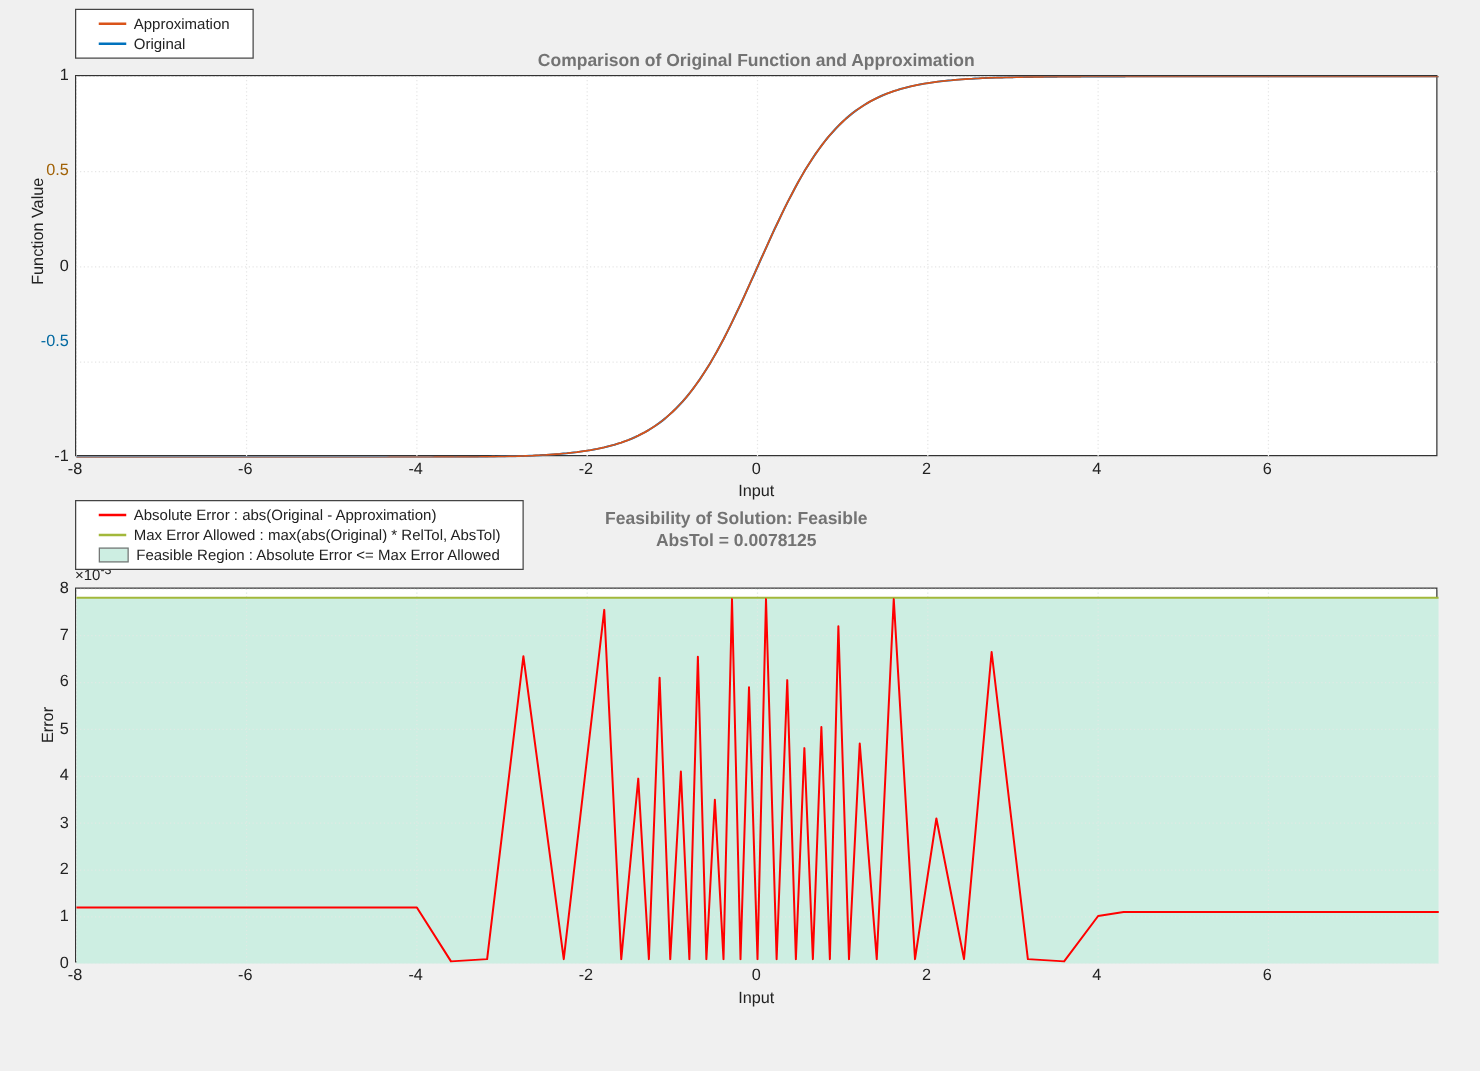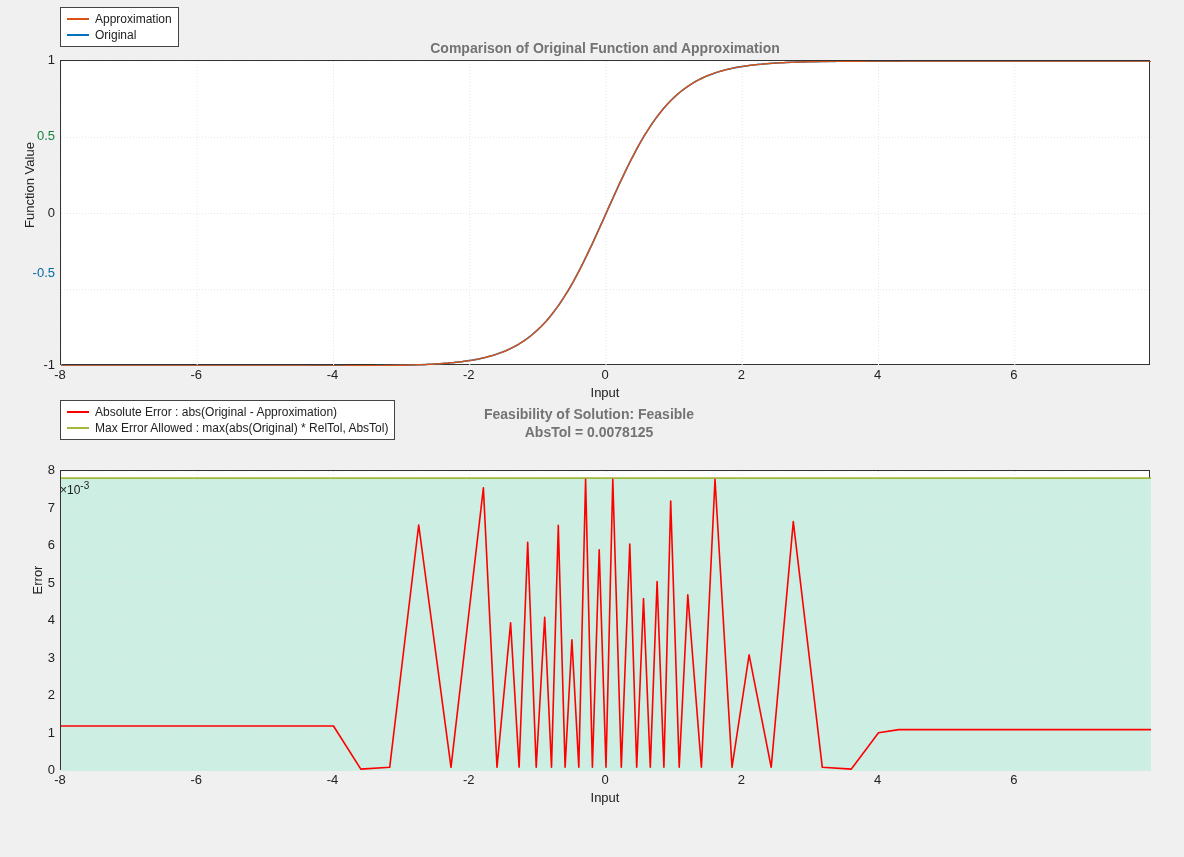--- a/index.html
+++ b/index.html
@@ -1,20 +1,20 @@
 <!DOCTYPE html>
 <html><head>
 <meta charset="utf-8">
 <style>
   html,body{margin:0;padding:0;width:1184px;height:857px;background:#f0f0f0;font-family:Helvetica,Arial,sans-serif;font-size:12px;color:#222;overflow:hidden}
   .figure{position:relative;width:1184px;height:857px}
   .axes{position:absolute;background:#fff;border:1px solid #333;box-sizing:border-box}
   .axis-label{position:absolute;font-size:13px;color:#222;text-align:center}
   .title{position:absolute;font-size:14px;font-weight:bold;color:#737373;text-align:center;width:100%}
-  .legend{position:absolute;background:#fff;border:1px solid #444;padding:3px 6px;font-size:12px;line-height:16px}
+  .legend{position:absolute;background:#fff;border:1px solid #444;padding:3px 18px;font-size:12px;line-height:16px}
   .legend .row{display:flex;align-items:center;gap:6px;white-space:nowrap}
   .legend .sw{display:inline-block;width:22px;height:2px}
   .legend .swbox{display:inline-block;width:22px;height:10px;border:1px solid #777}
   .exp{position:absolute;font-size:12px;color:#222}
   svg{display:block}
 </style>
 </head>
 <body>
 
 <div class="figure">
@@ -78,49 +78,53 @@
         <line x1="0" y1="187.5" x2="1090" y2="187.5" stroke="#dfeae4" stroke-width="1" stroke-dasharray="1 2"></line>
         <line x1="0" y1="150" x2="1090" y2="150" stroke="#dfeae4" stroke-width="1" stroke-dasharray="1 2"></line>
         <line x1="0" y1="112.5" x2="1090" y2="112.5" stroke="#dfeae4" stroke-width="1" stroke-dasharray="1 2"></line>
         <line x1="0" y1="75" x2="1090" y2="75" stroke="#dfeae4" stroke-width="1" stroke-dasharray="1 2"></line>
         <line x1="0" y1="37.5" x2="1090" y2="37.5" stroke="#dfeae4" stroke-width="1" stroke-dasharray="1 2"></line>
         <line x1="0" y1="0" x2="1090" y2="0" stroke="#dfeae4" stroke-width="1" stroke-dasharray="1 2"></line>
         <line x1="0" y1="7.125" x2="1090" y2="7.125" stroke="#a2b83b" stroke-width="1.6"></line>
         <path d="M0.0 255.0 L17.0 255.0 L34.1 255.0 L51.1 255.0 L68.1 255.0 L85.2 255.0 L102.2 255.0 L119.2 255.0 L136.3 255.0 L153.3 255.0 L170.3 255.0 L187.3 255.0 L204.4 255.0 L221.4 255.0 L238.4 255.0 L255.5 255.0 L272.5 255.0 L299.8 298.1 L328.7 296.3 L357.7 54.0 L390.0 296.3 L422.4 16.9 L436.0 296.3 L449.6 151.9 L458.1 296.3 L466.7 71.2 L475.2 296.3 L483.7 146.2 L490.5 296.3 L497.3 54.4 L504.1 296.3 L510.9 168.8 L517.8 296.3 L524.6 8.3 L531.4 296.3 L538.2 78.8 L545.0 296.3 L551.8 8.3 L560.3 296.3 L568.8 73.1 L575.7 296.3 L582.5 127.5 L589.3 296.3 L596.1 110.6 L602.9 296.3 L609.7 30.0 L618.2 296.3 L626.8 123.8 L640.4 296.3 L654.0 8.3 L671.0 296.3 L688.1 183.8 L710.2 296.3 L732.3 50.6 L761.3 296.3 L790.3 298.1 L817.5 261.8 L837.9 258.6 L858.4 258.6 L878.8 258.6 L899.3 258.6 L919.7 258.6 L940.1 258.6 L960.6 258.6 L981.0 258.6 L1001.4 258.6 L1021.9 258.6 L1042.3 258.6 L1062.7 258.6 L1083.2 258.6 L1103.6 258.6" stroke="#ff0000" stroke-width="1.6" fill="none" stroke-linejoin="round"></path>
       </svg>
   </div>
-  <div class="exp" style="left:60px;top:480px">×10<sup>-3</sup></div>
+  <div class="exp" style="left:60px;top:451px">×10<sup>-3</sup></div>
   <div id="ax2-xticks"></div>
   <div id="ax2-yticks"></div>
   <div class="axis-label" style="left:60px;top:790px;width:1090px">Input</div>
   <div class="axis-label" style="transform:rotate(-90deg);transform-origin:left top;left:30px;top:640px;width:120px">Error</div>
 
   <div id="legend2" class="legend" style="left:60px;top:400px">
       <div class="row">
         <span class="sw" style="background: rgb(255, 0, 0);"></span>
         <span>Absolute Error : abs(Original - Approximation)</span>
       </div>
       <div class="row">
         <span class="sw" style="background: rgb(162, 184, 59);"></span>
         <span>Max Error Allowed : max(abs(Original) * RelTol, AbsTol)</span>
       </div>
+      <div class="row">
+        <span class="swbox" style="background: rgb(205, 238, 226);"></span>
+        <span>Feasible Region : Absolute Error &lt;= Max Error Allowed</span>
+      </div>
     </div>
 
 <div style="position: absolute; left: 60px; top: 367px; font-size: 13px; color: rgb(34, 34, 34); transform: translateX(-50%);">-8</div>
     <div style="position: absolute; left: 196.25px; top: 367px; font-size: 13px; color: rgb(34, 34, 34); transform: translateX(-50%);">-6</div>
     <div style="position: absolute; left: 332.5px; top: 367px; font-size: 13px; color: rgb(34, 34, 34); transform: translateX(-50%);">-4</div>
     <div style="position: absolute; left: 468.75px; top: 367px; font-size: 13px; color: rgb(34, 34, 34); transform: translateX(-50%);">-2</div>
     <div style="position: absolute; left: 605px; top: 367px; font-size: 13px; color: rgb(34, 34, 34); transform: translateX(-50%);">0</div>
     <div style="position: absolute; left: 741.25px; top: 367px; font-size: 13px; color: rgb(34, 34, 34); transform: translateX(-50%);">2</div>
     <div style="position: absolute; left: 877.5px; top: 367px; font-size: 13px; color: rgb(34, 34, 34); transform: translateX(-50%);">4</div>
     <div style="position: absolute; left: 1013.75px; top: 367px; font-size: 13px; color: rgb(34, 34, 34); transform: translateX(-50%);">6</div>
     <div style="position: absolute; left: 55px; top: 357px; font-size: 13px; color: rgb(34, 34, 34); transform: translateX(-100%);">-1</div>
     <div style="position: absolute; left: 55px; top: 265px; font-size: 13px; color: #0369a1; transform: translateX(-100%);">-0.5</div>
     <div style="position: absolute; left: 55px; top: 204.5px; font-size: 13px; color: rgb(34, 34, 34); transform: translateX(-100%);">0</div>
-    <div style="position: absolute; left: 55px; top: 128.25px; font-size: 13px; color: #15803d; transform: translateX(-100%);">0.5</div>
+    <div style="position: absolute; left: 55px; top: 128.25px; font-size: 13px; color: #a16207; transform: translateX(-100%);">0.5</div>
     <div style="position: absolute; left: 55px; top: 52px; font-size: 13px; color: rgb(34, 34, 34); transform: translateX(-100%);">1</div>
     <div style="position: absolute; left: 60px; top: 772px; font-size: 13px; color: rgb(34, 34, 34); transform: translateX(-50%);">-8</div>
     <div style="position: absolute; left: 196.25px; top: 772px; font-size: 13px; color: rgb(34, 34, 34); transform: translateX(-50%);">-6</div>
     <div style="position: absolute; left: 332.5px; top: 772px; font-size: 13px; color: rgb(34, 34, 34); transform: translateX(-50%);">-4</div>
     <div style="position: absolute; left: 468.75px; top: 772px; font-size: 13px; color: rgb(34, 34, 34); transform: translateX(-50%);">-2</div>
     <div style="position: absolute; left: 605px; top: 772px; font-size: 13px; color: rgb(34, 34, 34); transform: translateX(-50%);">0</div>
     <div style="position: absolute; left: 741.25px; top: 772px; font-size: 13px; color: rgb(34, 34, 34); transform: translateX(-50%);">2</div>
     <div style="position: absolute; left: 877.5px; top: 772px; font-size: 13px; color: rgb(34, 34, 34); transform: translateX(-50%);">4</div>
     <div style="position: absolute; left: 1013.75px; top: 772px; font-size: 13px; color: rgb(34, 34, 34); transform: translateX(-50%);">6</div>
     <div style="position: absolute; left: 55px; top: 762px; font-size: 13px; color: rgb(34, 34, 34); transform: translateX(-100%);">0</div>

